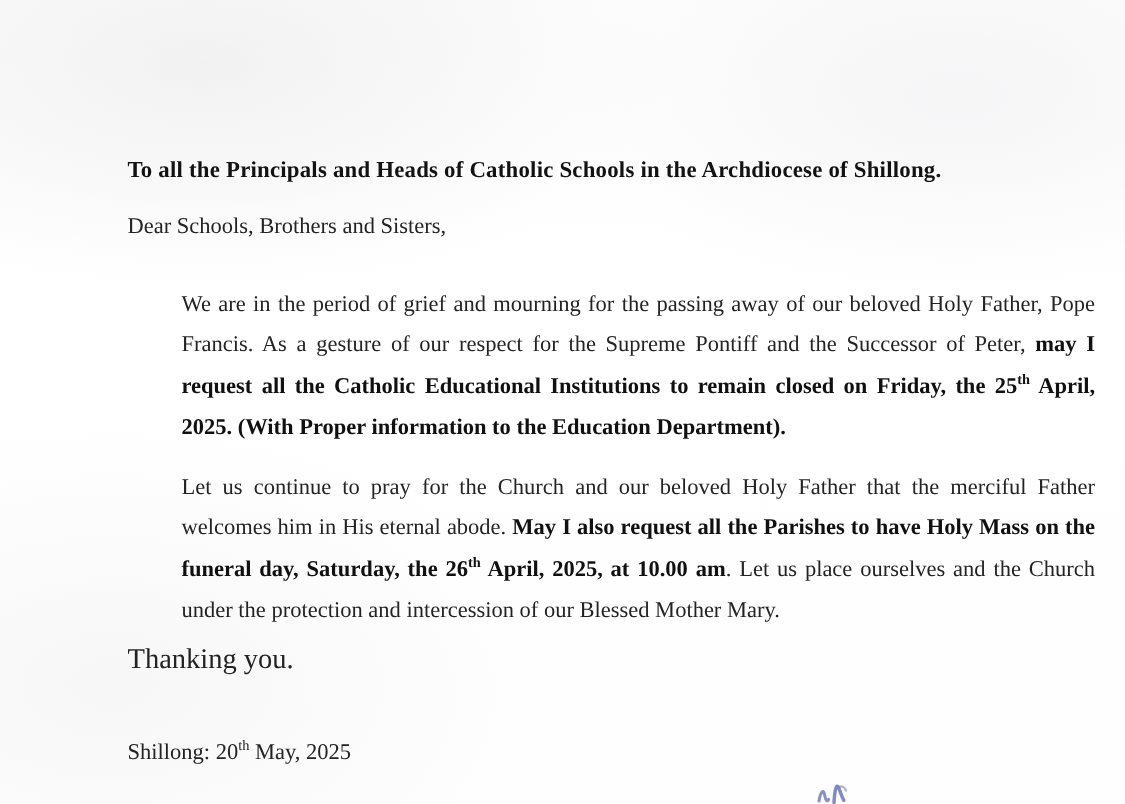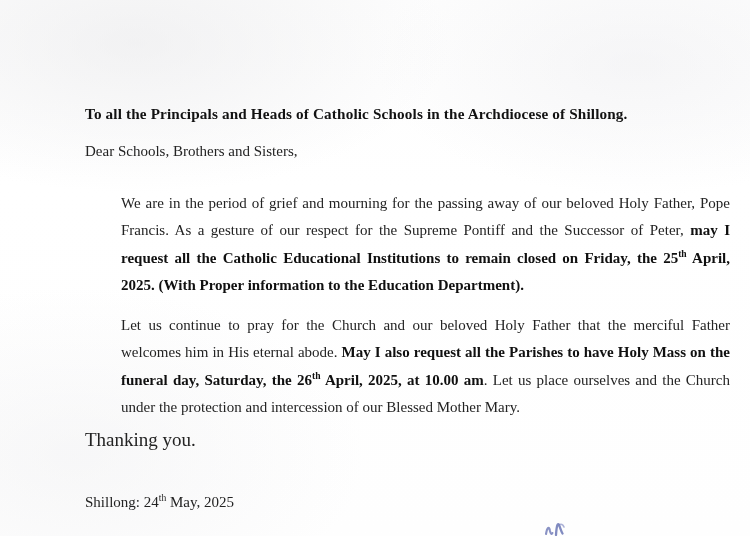--- a/index.html
+++ b/index.html
@@ -124,21 +124,21 @@
       <span>We are in the period of grief and mourning for the passing away of our beloved Holy Father, Pope Francis. As a gesture of our respect for the Supreme Pontiff and the Successor of Peter, </span><b><span>may I request all the Catholic Educational Institutions to remain closed on Friday, the 25</span><sup>th</sup><span> April, 2025. (With Proper information to the Education Department).</span></b>
     </p>
 
     <p class="para para-2">
       <span>Let us continue to pray for the Church and our beloved Holy Father that the merciful Father welcomes him in His eternal abode. </span><b><span>May I also request all the Parishes to have Holy Mass on the funeral day, Saturday, the 26</span><sup>th</sup><span> April, 2025, at 10.00 am</span></b><span>.  Let us place ourselves and the Church under the protection and intercession of our Blessed Mother Mary.</span>
     </p>
 
     <div class="closing">Thanking you.</div>
 
     <div class="dateline">
-      <span>Shillong: 24</span><sup>th</sup><span> May, 2025</span>
+      <span>Shillong: 20</span><sup>th</sup><span> May, 2025</span>
     </div>
 
   </div>
 
   <div class="signature-mark">
     <svg width="44" height="24" viewBox="0 0 44 24" xmlns="http://www.w3.org/2000/svg">
       <path d="M6 22 C7 16, 9 13, 10 19 C10.6 22, 11.6 22.5, 12.4 21" stroke="#3b4a9e" stroke-width="2.1" fill="none" stroke-linecap="round" opacity="0.8"></path>
       <path d="M16 23 C16.5 15, 17.5 10, 19 13 C20.3 15.6, 21 19, 22.5 21.5" stroke="#3b4a9e" stroke-width="2.3" fill="none" stroke-linecap="round" opacity="0.85"></path>
       <path d="M19 13 C21 11.5, 23 12.5, 24 15" stroke="#4a57a8" stroke-width="1.6" fill="none" stroke-linecap="round" opacity="0.6"></path>
     </svg>

